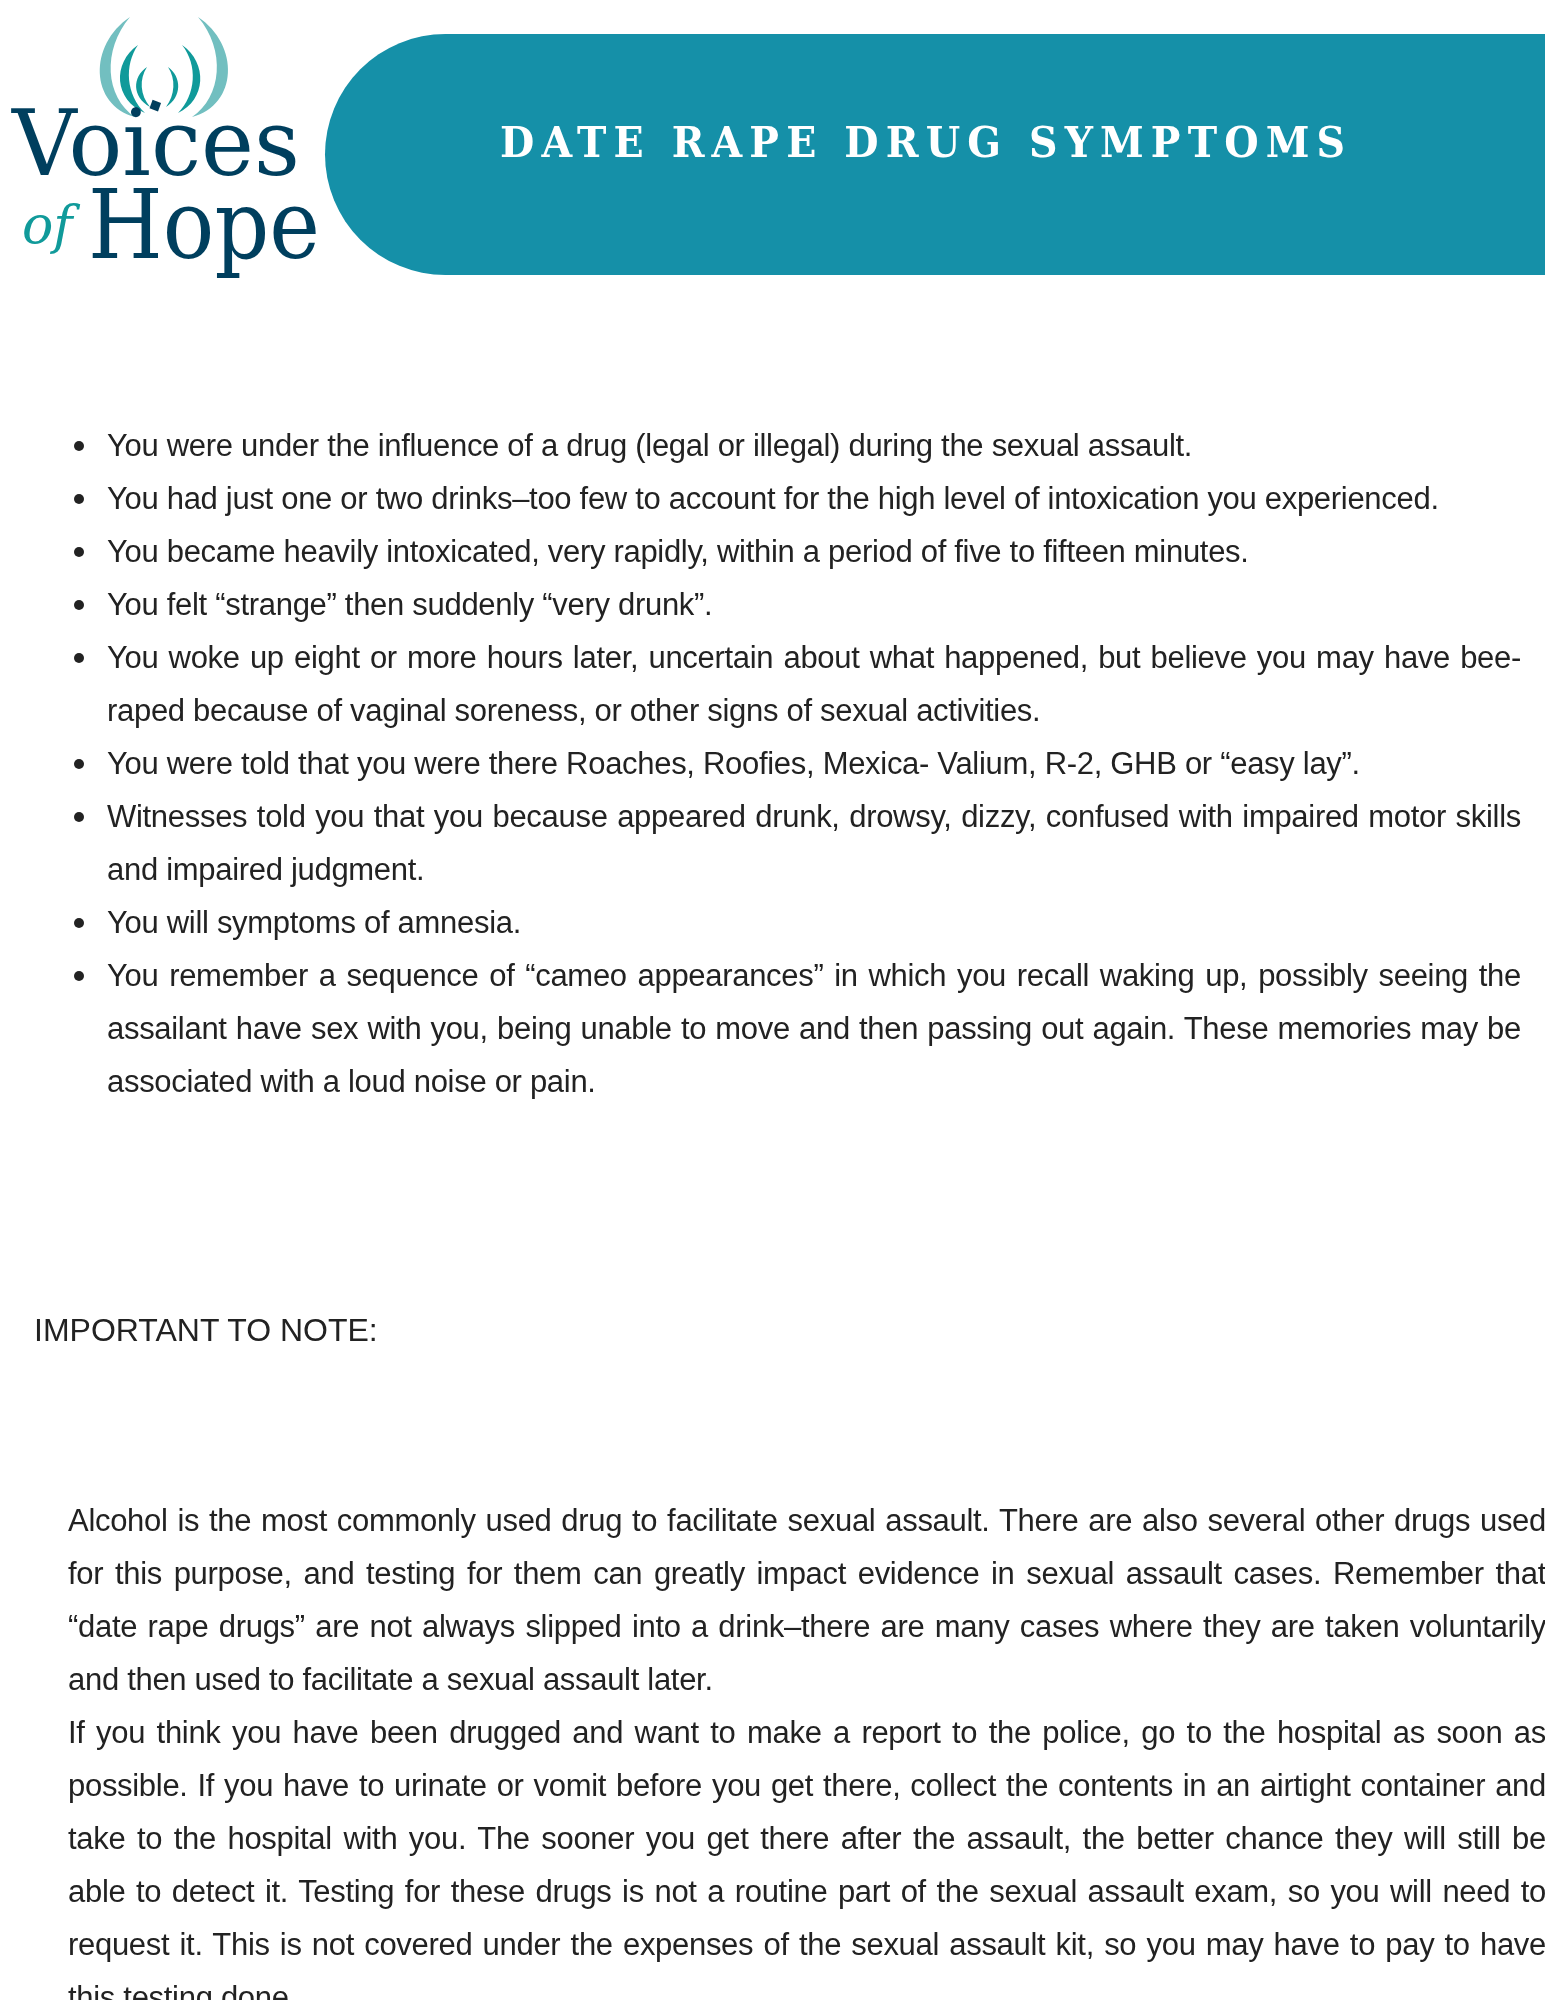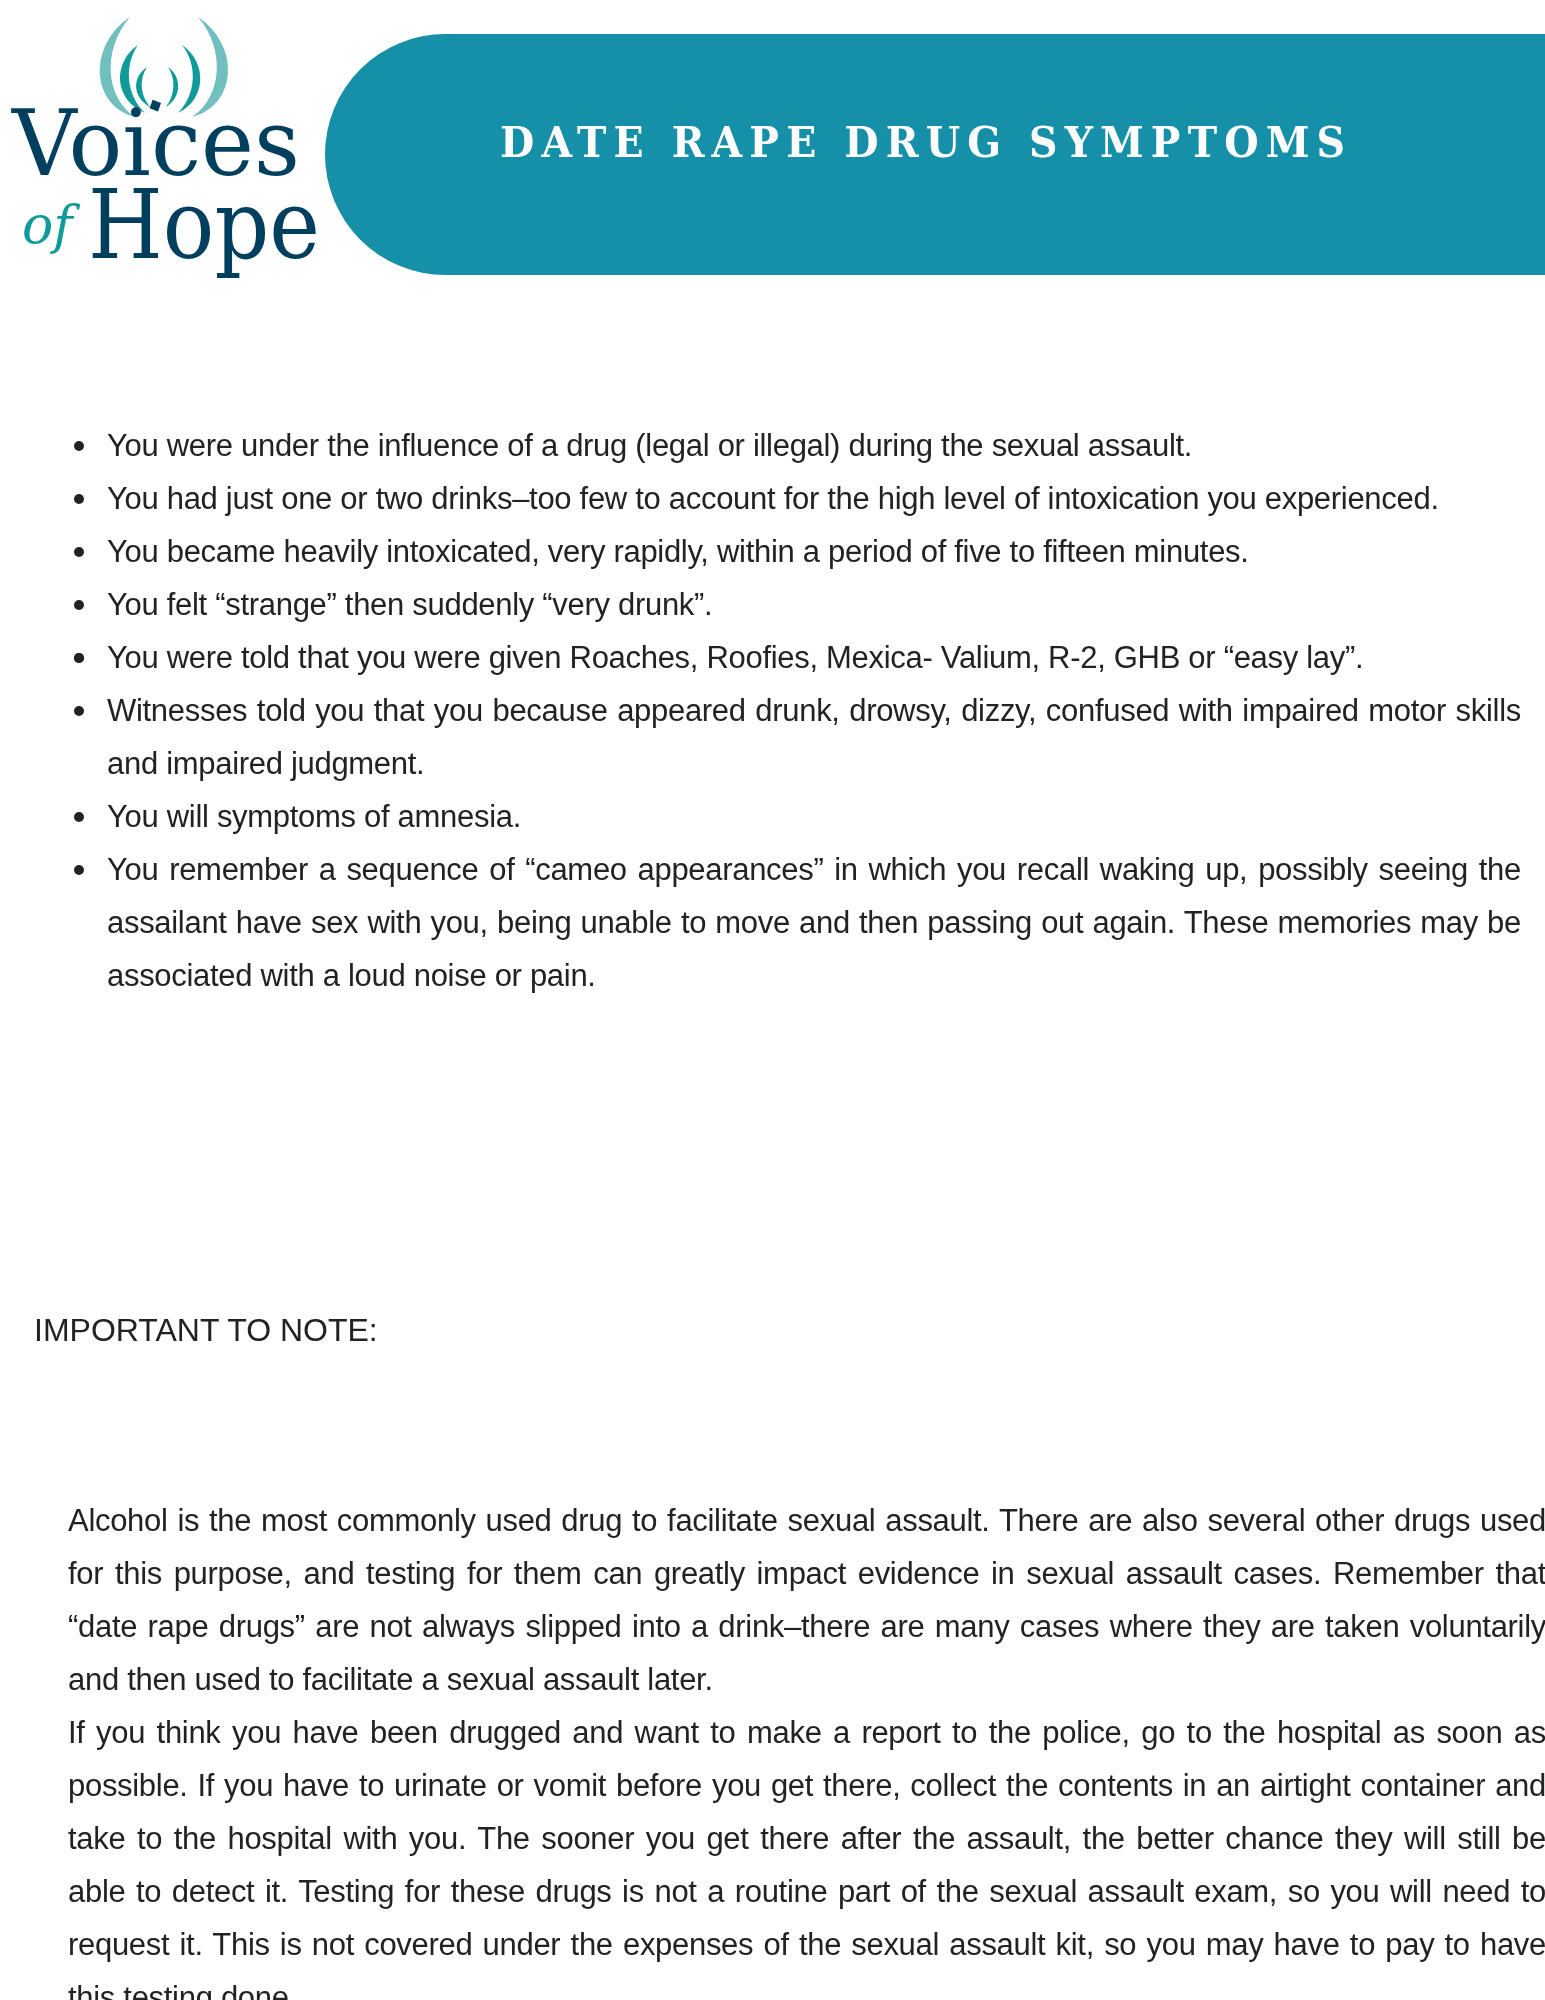--- a/index.html
+++ b/index.html
@@ -67,24 +67,25 @@
   <li class="symptom-item">
     <span class="bullet" style="background: rgb(34, 34, 34);"></span>
     <span>You became heavily intoxicated, very rapidly, within a period of five to fifteen minutes.</span>
   </li>
   <li class="symptom-item">
     <span class="bullet" style="background: rgb(34, 34, 34);"></span>
     <span>You felt “strange” then suddenly “very drunk”.</span>
   </li>
   <li class="symptom-item">
     <span class="bullet" style="background: rgb(34, 34, 34);"></span>
+    <span>You woke up eight or more hours later, uncertain about what happened, but believe you may have bee- raped because of vaginal soreness, or other signs of sexual activities.</span>
   </li>
   <li class="symptom-item">
     <span class="bullet" style="background: rgb(34, 34, 34);"></span>
-    <span>You were told that you were given Roaches, Roofies, Mexica- Valium, R-2, GHB or “easy lay”.</span>
+    <span>You were told that you were there Roaches, Roofies, Mexica- Valium, R-2, GHB or “easy lay”.</span>
   </li>
   <li class="symptom-item">
     <span class="bullet" style="background: rgb(34, 34, 34);"></span>
     <span>Witnesses told you that you because appeared drunk, drowsy, dizzy, confused with impaired motor skills and impaired judgment.</span>
   </li>
   <li class="symptom-item">
     <span class="bullet" style="background: rgb(34, 34, 34);"></span>
     <span>You will symptoms of amnesia.</span>
   </li>
   <li class="symptom-item">

